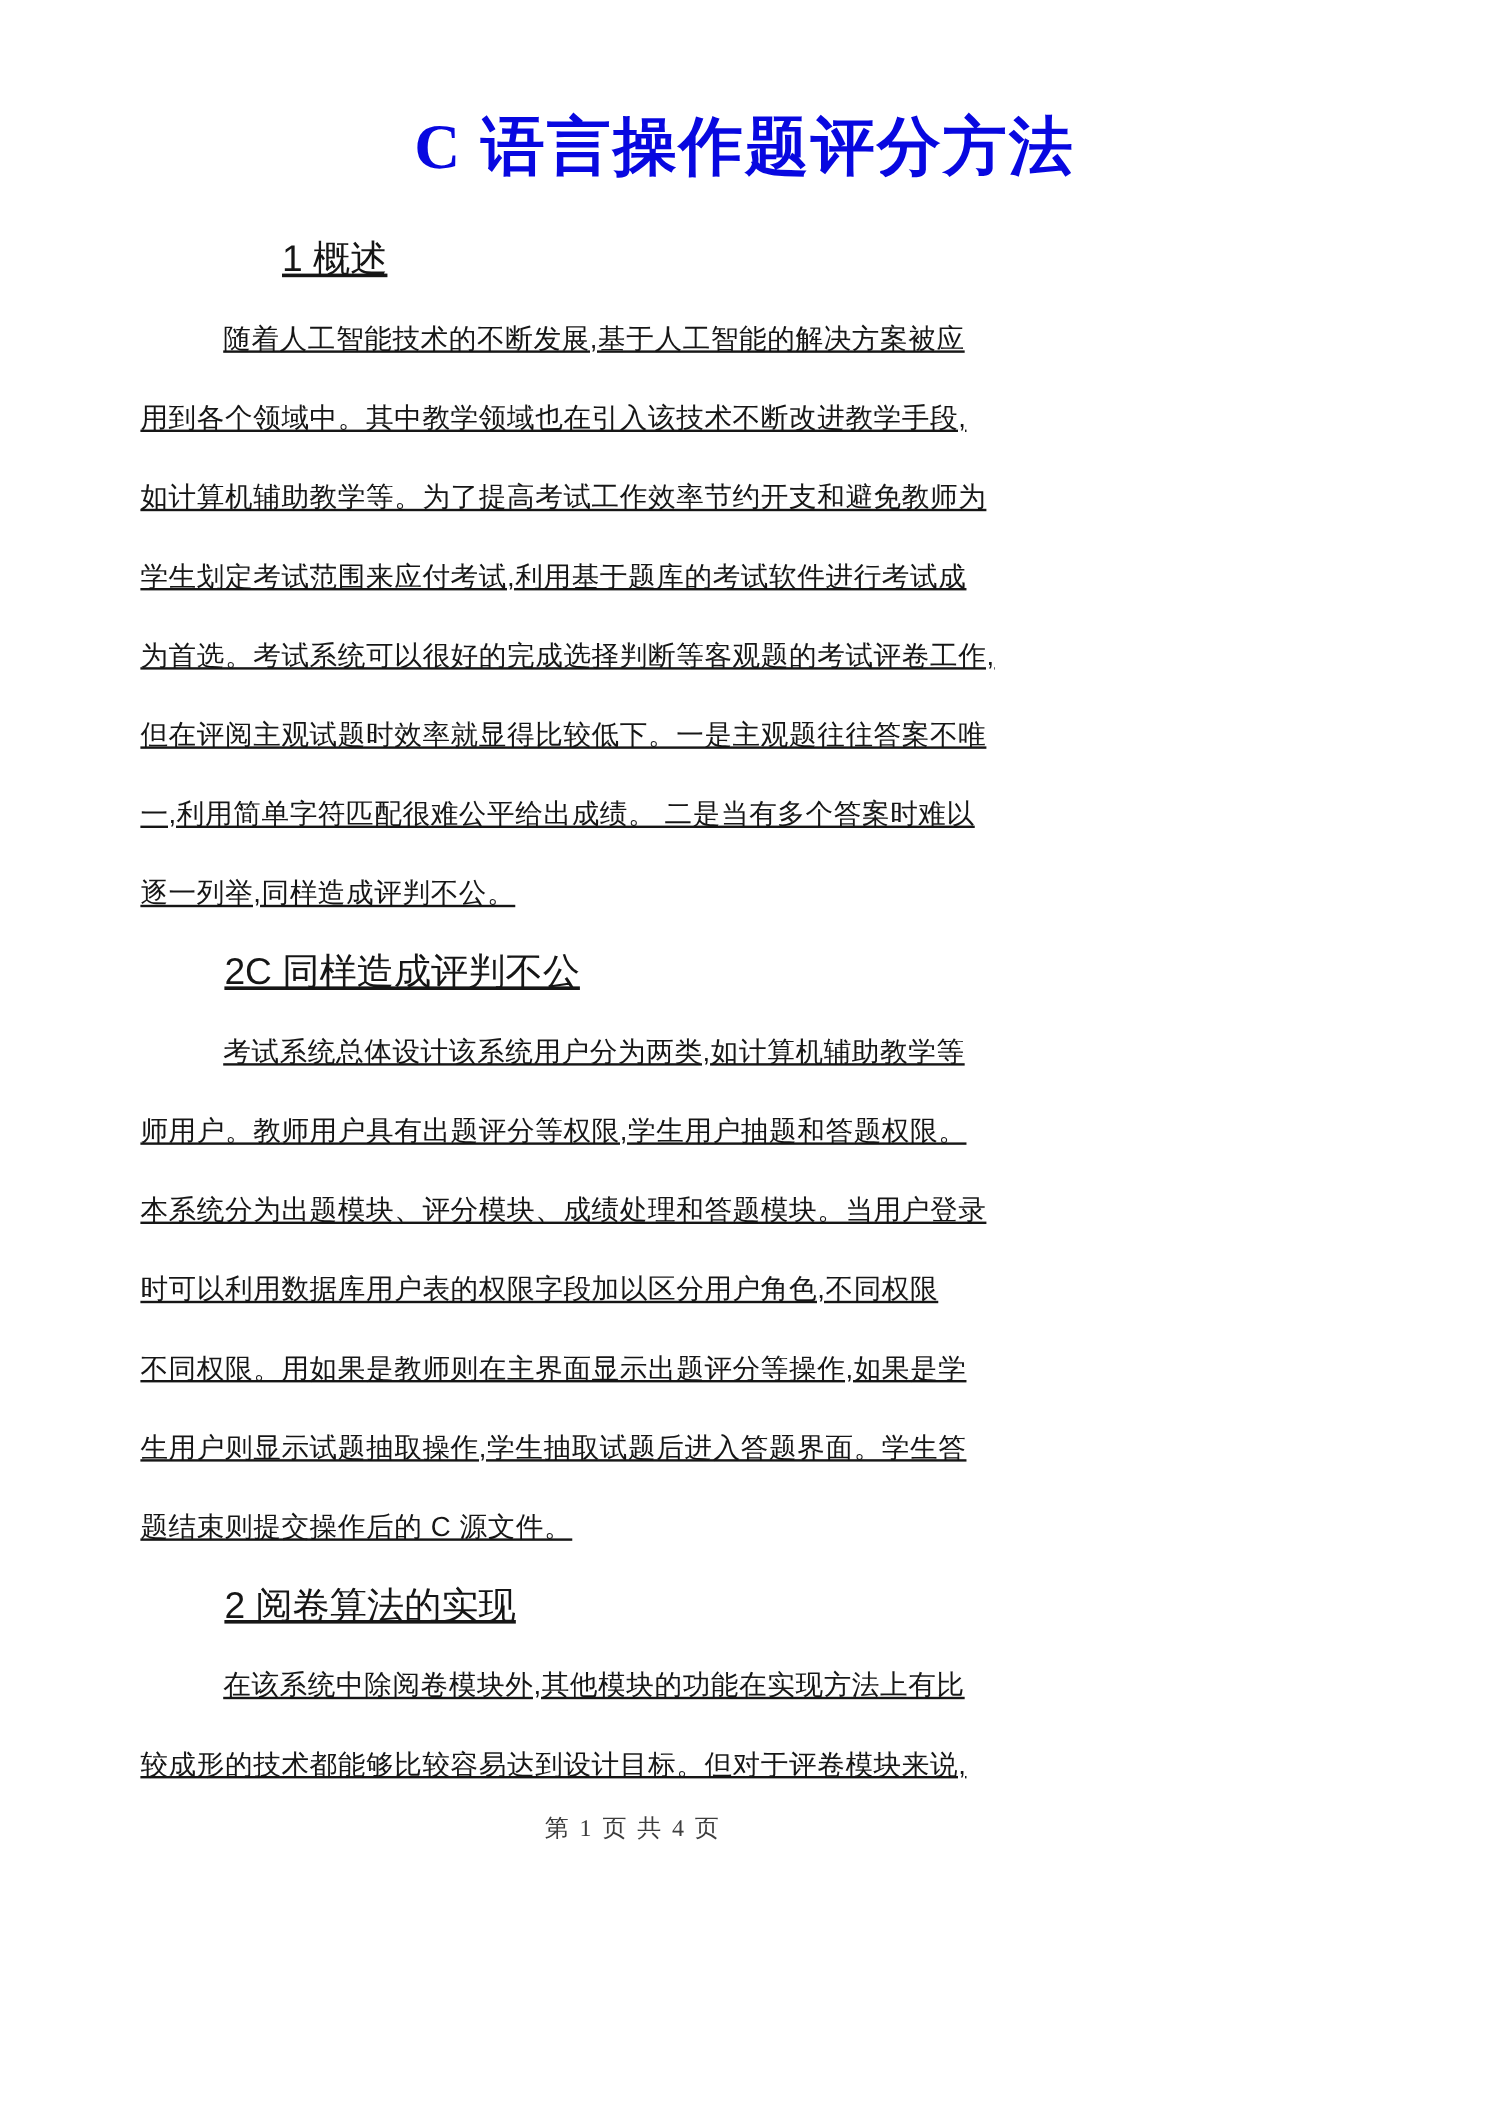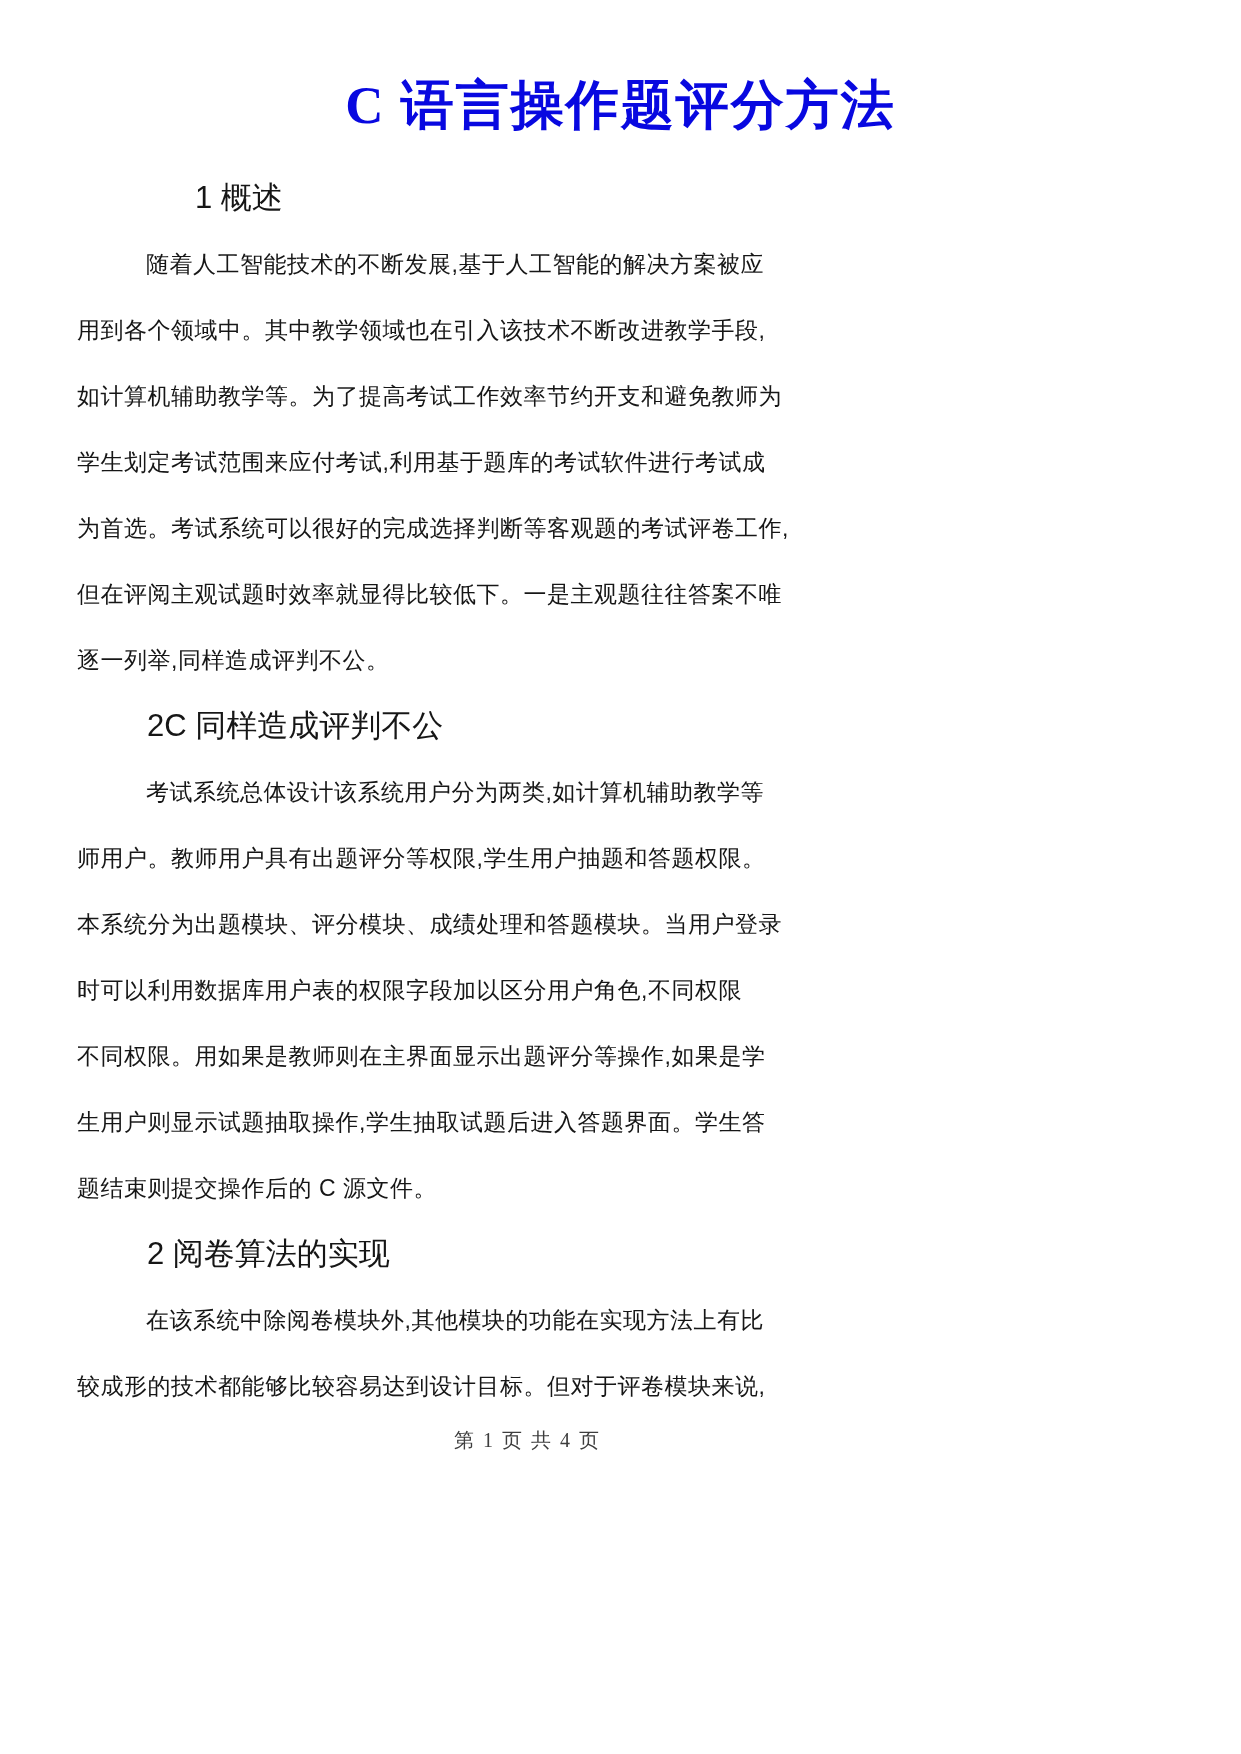--- a/index.html
+++ b/index.html
@@ -10,36 +10,37 @@
   .page {
     position: relative;
     width: 1241px;
     height: 1754px;
     background: var(--page-bg, #ffffff);
     overflow: hidden;
     font-family: "Liberation Sans", sans-serif;
     color: var(--body-text, #161616);
   }
   .doc-title {
-    margin: 71px 0 0 0;
+    margin: 89px 0 0 0;
     padding: 0;
     width: 1241px;
     text-align: center;
     font-family: "Liberation Serif", serif;
     font-weight: bold;
     font-size: 53px;
     line-height: 68px;
     letter-spacing: 2px;
     color: var(--title-blue, #0808e0);
     white-space: nowrap;
   }
   .doc-body {
     margin-top: 26px;
-    padding-left: 77px;
+    padding-left: 117px;
     width: 874px;
+    text-decoration: underline;
   }
   .doc-heading {
     height: 66px;
     line-height: 66px;
     font-size: 31px;
     white-space: nowrap;
     color: var(--body-text, #161616);
   }
   .doc-heading.indent-normal { text-indent: 70px; }
   .doc-heading.indent-deep   { text-indent: 118px; }
@@ -71,20 +72,21 @@
   <h1 class="doc-title">C 语言操作题评分方法</h1>
 
   <div class="doc-body">
       <div class="doc-heading indent-deep">1 概述</div>
       <div class="doc-line first-line">随着人工智能技术的不断发展,基于人工智能的解决方案被应</div>
       <div class="doc-line">用到各个领域中。其中教学领域也在引入该技术不断改进教学手段,</div>
       <div class="doc-line">如计算机辅助教学等。为了提高考试工作效率节约开支和避免教师为</div>
       <div class="doc-line">学生划定考试范围来应付考试,利用基于题库的考试软件进行考试成</div>
       <div class="doc-line">为首选。考试系统可以很好的完成选择判断等客观题的考试评卷工作,</div>
       <div class="doc-line">但在评阅主观试题时效率就显得比较低下。一是主观题往往答案不唯</div>
+      <div class="doc-line">一,利用简单字符匹配很难公平给出成绩。 二是当有多个答案时难以</div>
       <div class="doc-line">逐一列举,同样造成评判不公。</div>
       <div class="doc-heading indent-normal">2C 同样造成评判不公</div>
       <div class="doc-line first-line">考试系统总体设计该系统用户分为两类,如计算机辅助教学等</div>
       <div class="doc-line">师用户。教师用户具有出题评分等权限,学生用户抽题和答题权限。</div>
       <div class="doc-line">本系统分为出题模块、评分模块、成绩处理和答题模块。当用户登录</div>
       <div class="doc-line">时可以利用数据库用户表的权限字段加以区分用户角色,不同权限</div>
       <div class="doc-line">不同权限。用如果是教师则在主界面显示出题评分等操作,如果是学</div>
       <div class="doc-line">生用户则显示试题抽取操作,学生抽取试题后进入答题界面。学生答</div>
       <div class="doc-line">题结束则提交操作后的 C 源文件。</div>
       <div class="doc-heading indent-normal">2 阅卷算法的实现</div>

